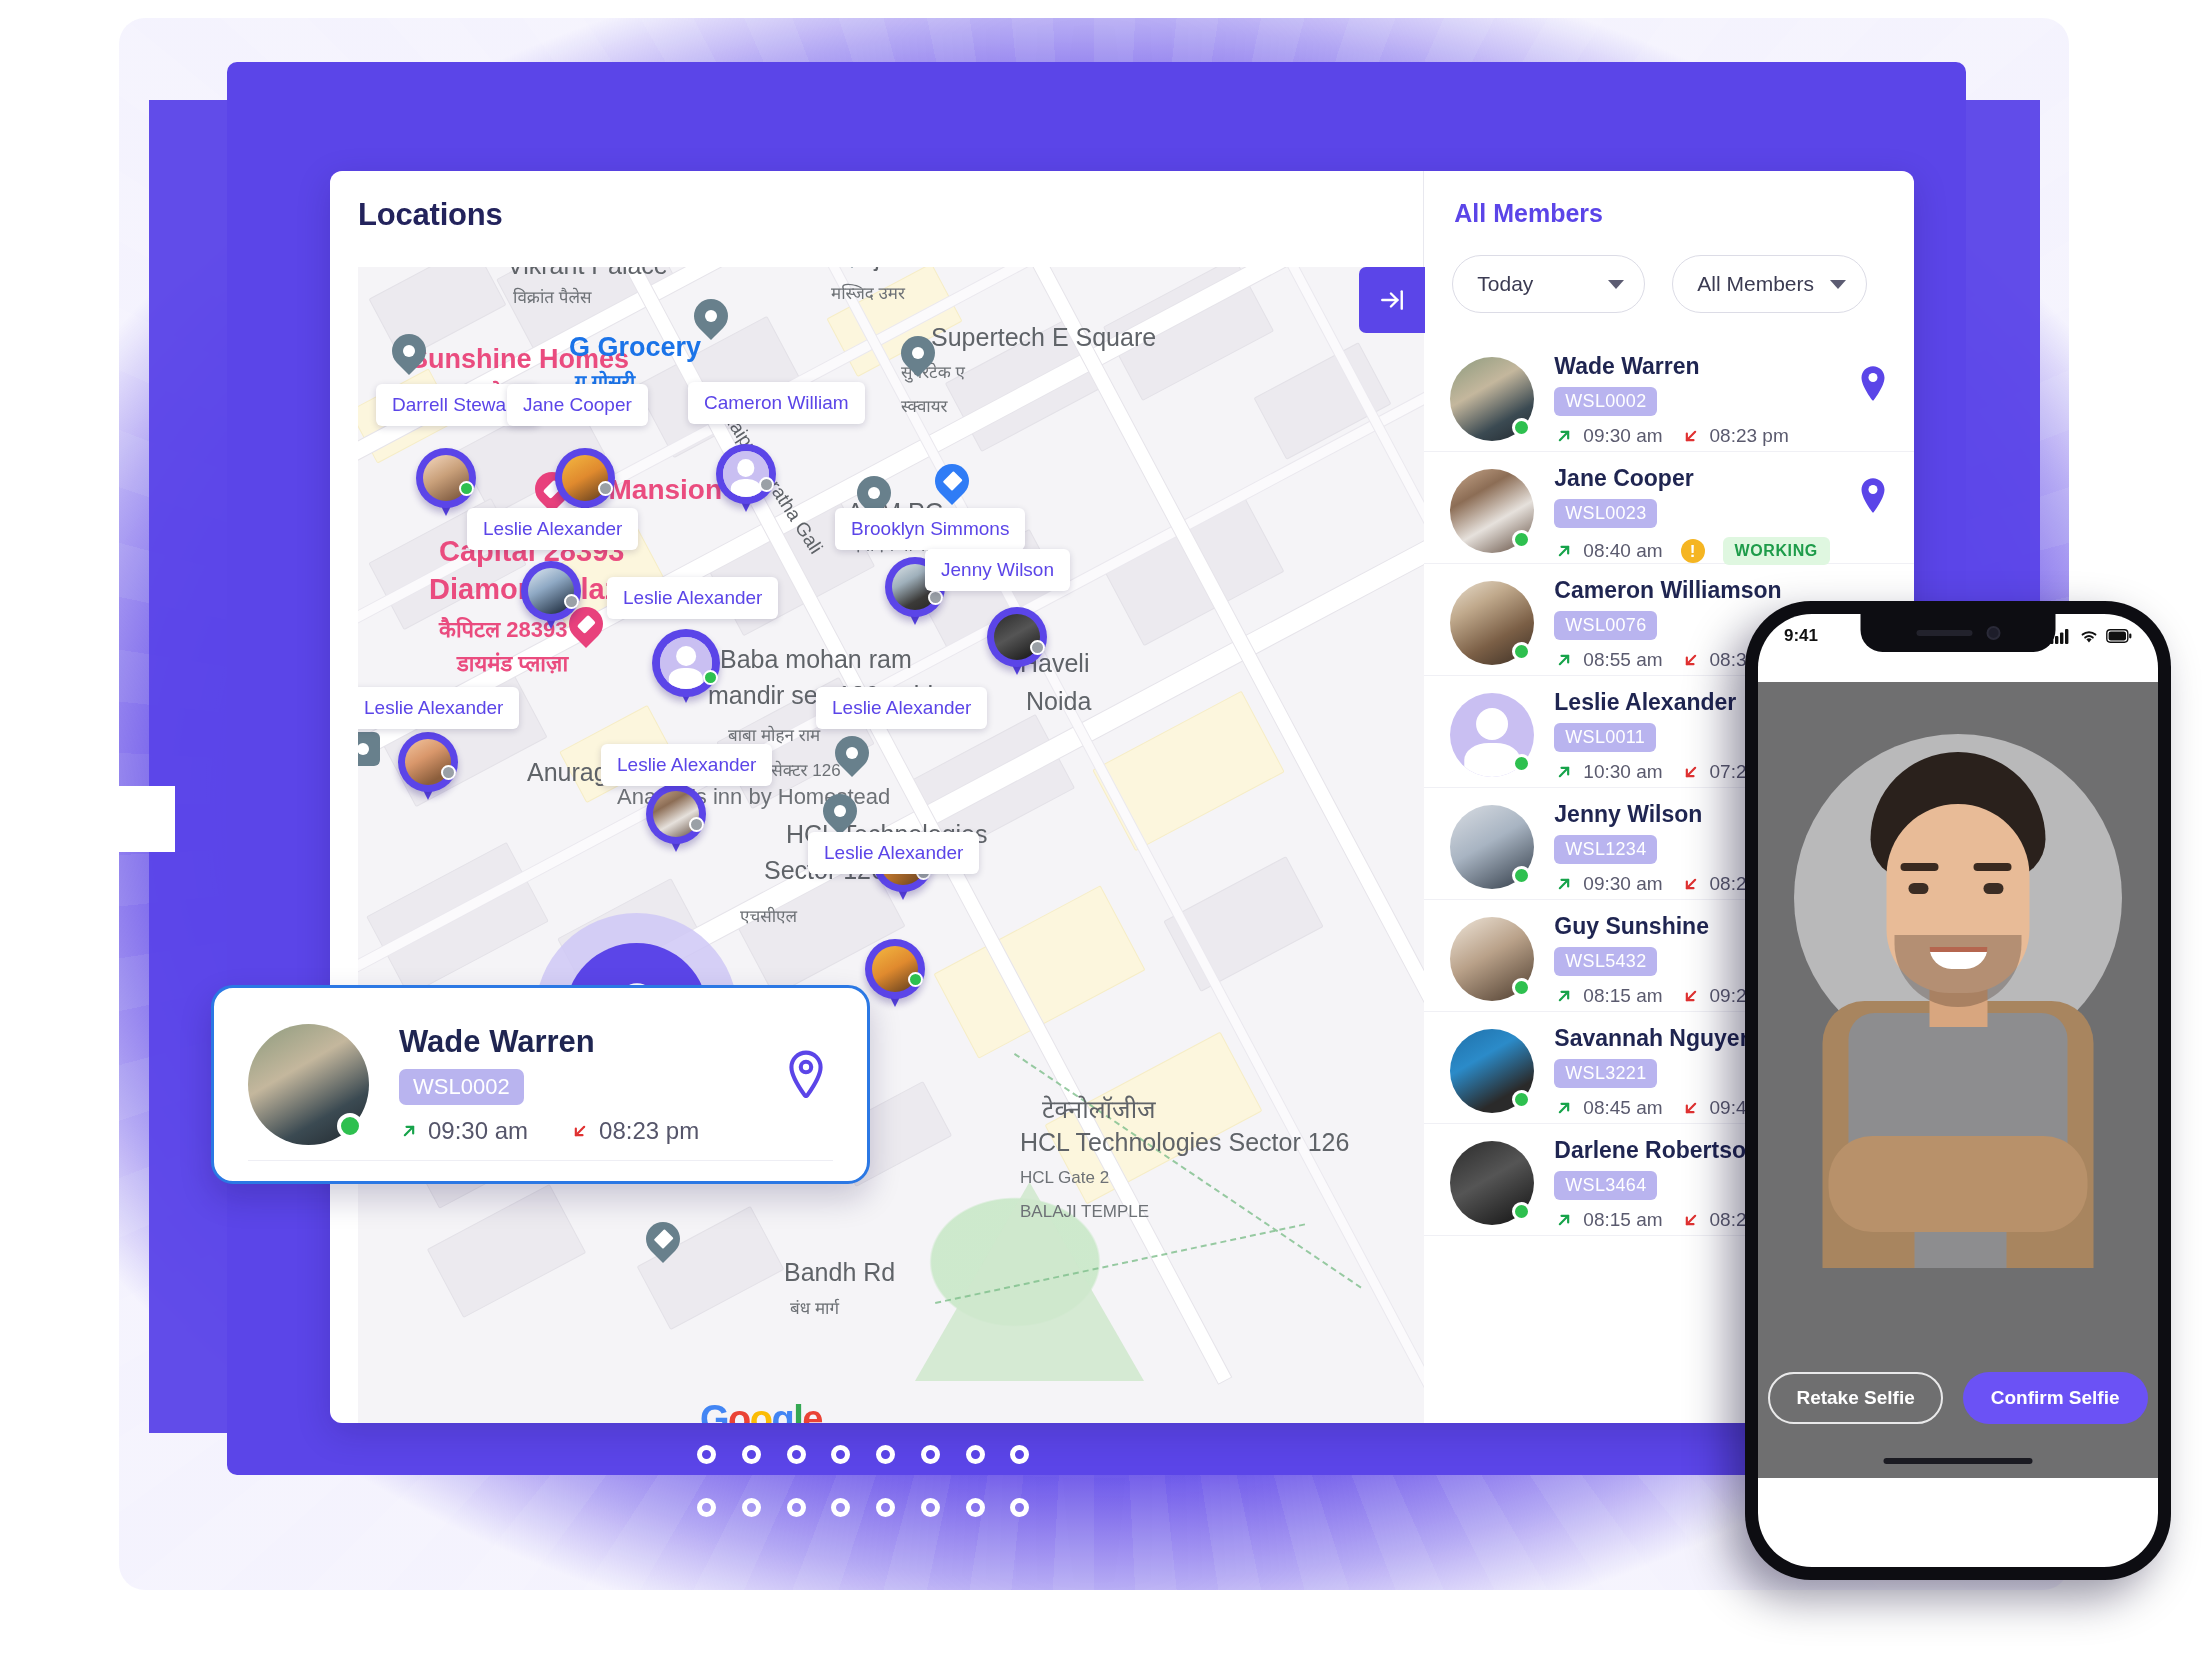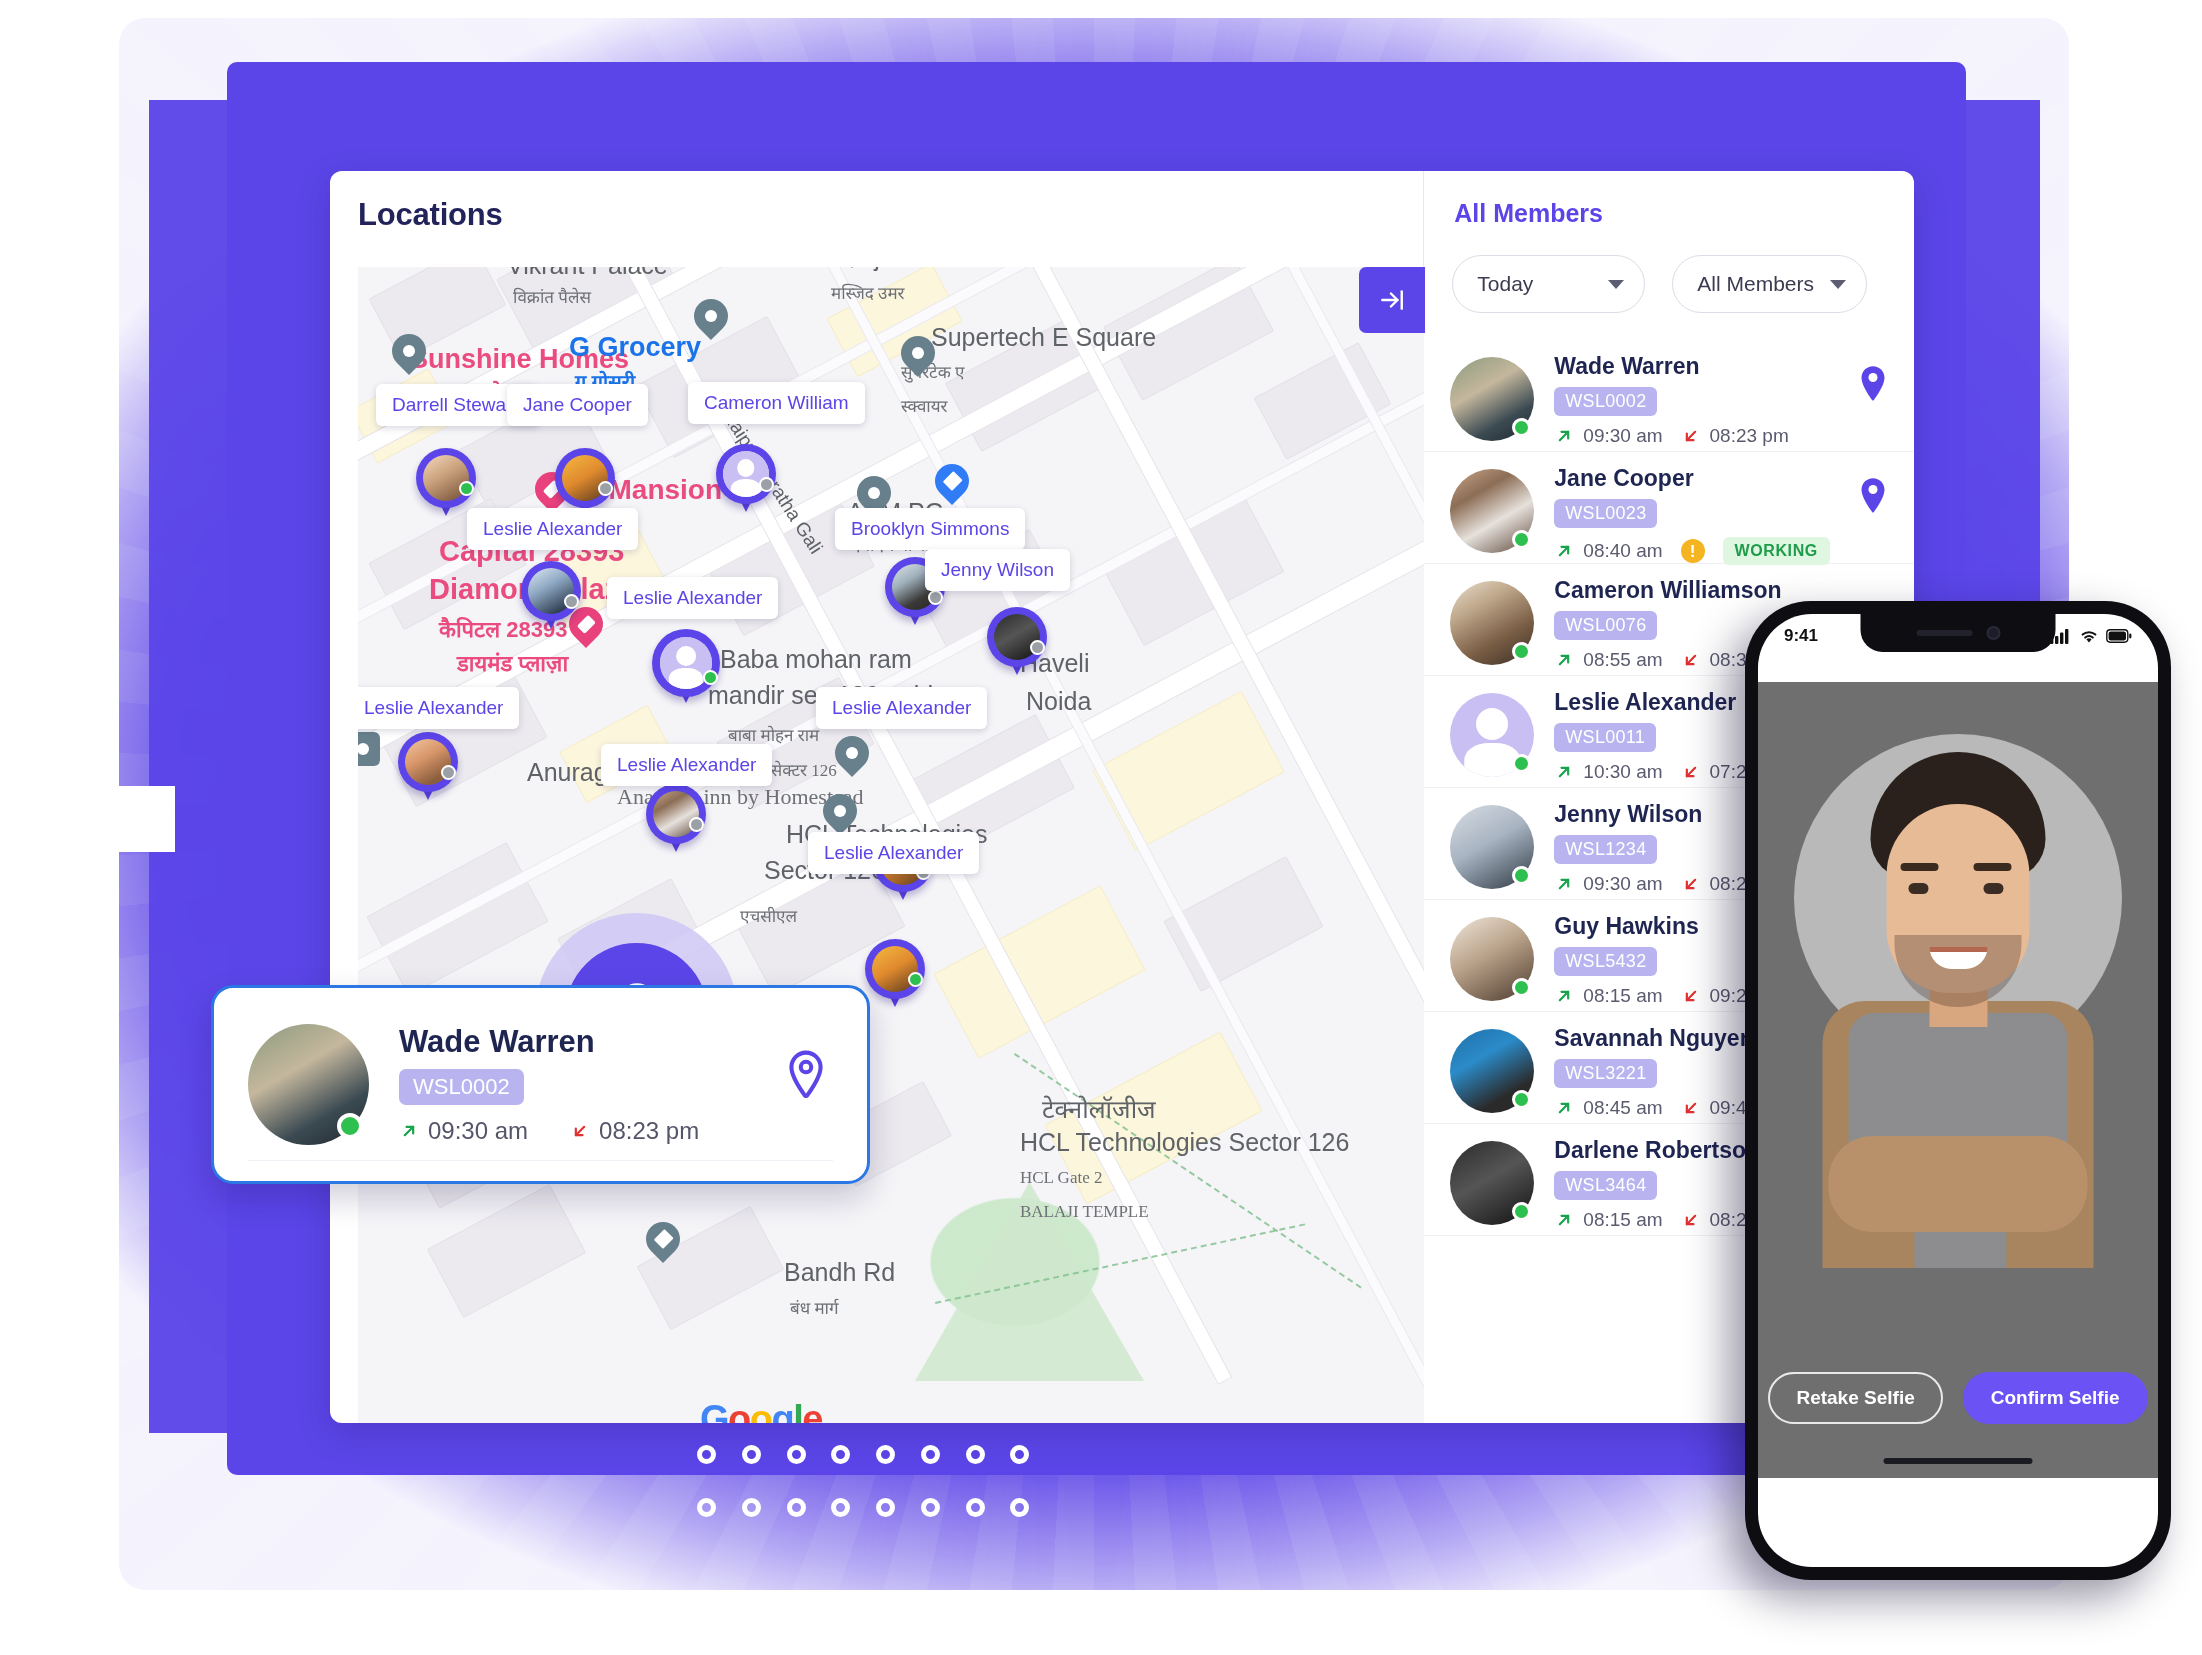--- a/index.html
+++ b/index.html
@@ -143,21 +143,21 @@
     opacity: .85;
   }
 
   .mlabel {
     position: absolute;
     color: #5f6368;
     font-size: 19px;
     white-space: nowrap;
     font-family: "Liberation Sans", sans-serif;
   }
-  .mlabel.hi { font-size: 17px; color: #6d7176; font-family: Liberation Serif, serif; }
+  .mlabel.hi { font-size: 17px; color: #6d7176; }
   .mlabel.poi { color: #ea4c7f; font-weight: 600; }
   .mlabel.poi2 { color: #1a73e8; font-weight: 600; }
   .mlabel.rot {
     transform: rotate(-28deg);
     transform-origin: left top;
   }
   .mlabel.rot2 {
     transform: rotate(57deg);
     transform-origin: left top;
   }
@@ -1107,21 +1107,21 @@
             </div>
           </div>
           <div class="m-row">
             <div class="m-av">
               <div class="img">
                 <div class="ph ph-l"></div>
               </div>
               <div class="pres on"></div>
             </div>
             <div class="m-info">
-              <div class="m-name">Guy Hawkins</div>
+              <div class="m-name">Guy Sunshine</div>
               <div><span class="m-id">WSL5432</span></div>
               <div class="m-times">
                 <span class="tm">
                   <svg class="arrow-in" viewBox="0 0 24 24" fill="none" stroke="#16a34a" stroke-width="2.6" stroke-linecap="round" stroke-linejoin="round">
                     <path d="M7 17L17 7"></path>
                     <path d="M9 7h8v8"></path>
                   </svg>
                   <span>08:15 am</span>
                 </span>
                 <span class="tm">

